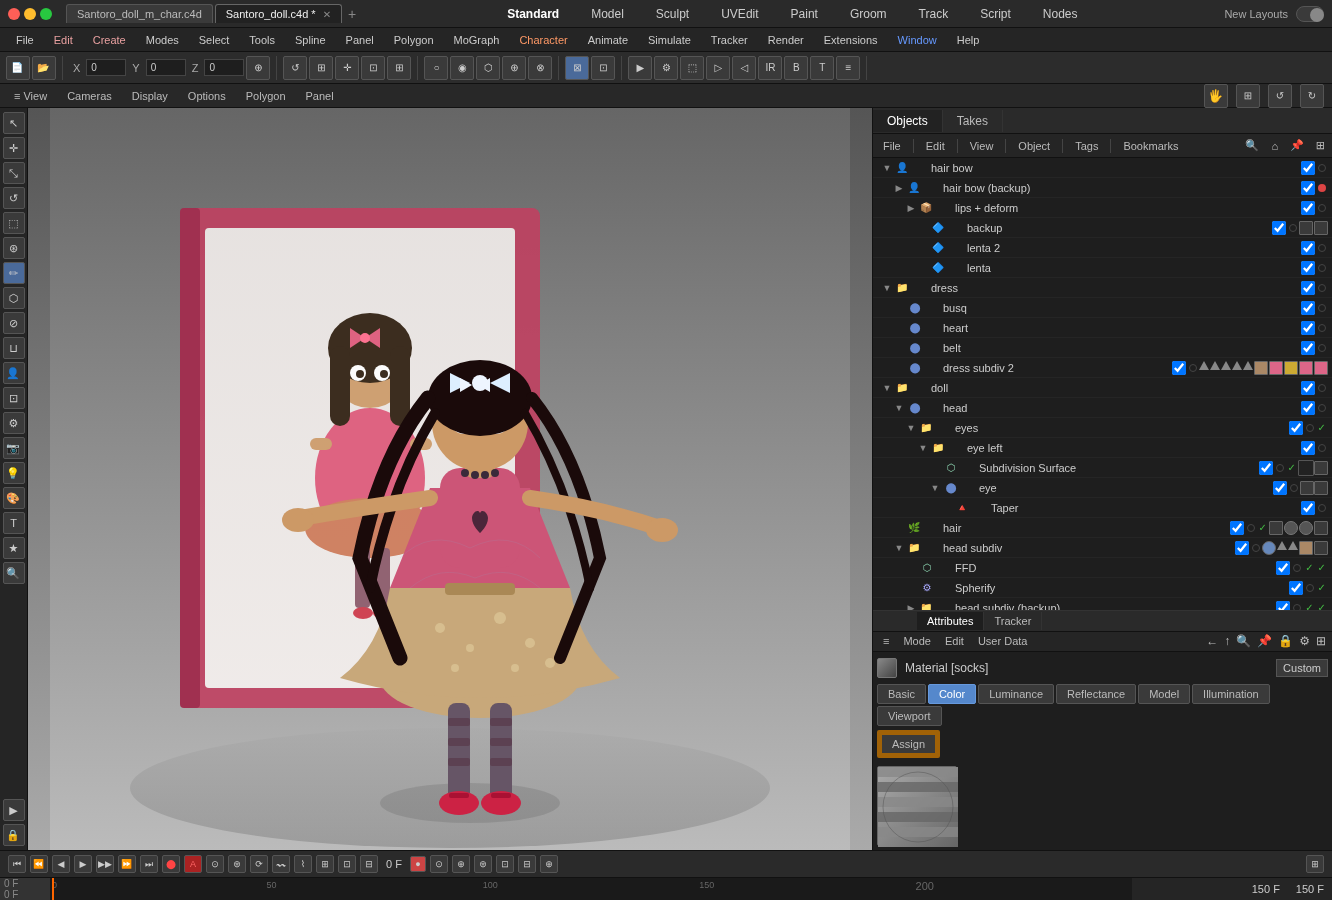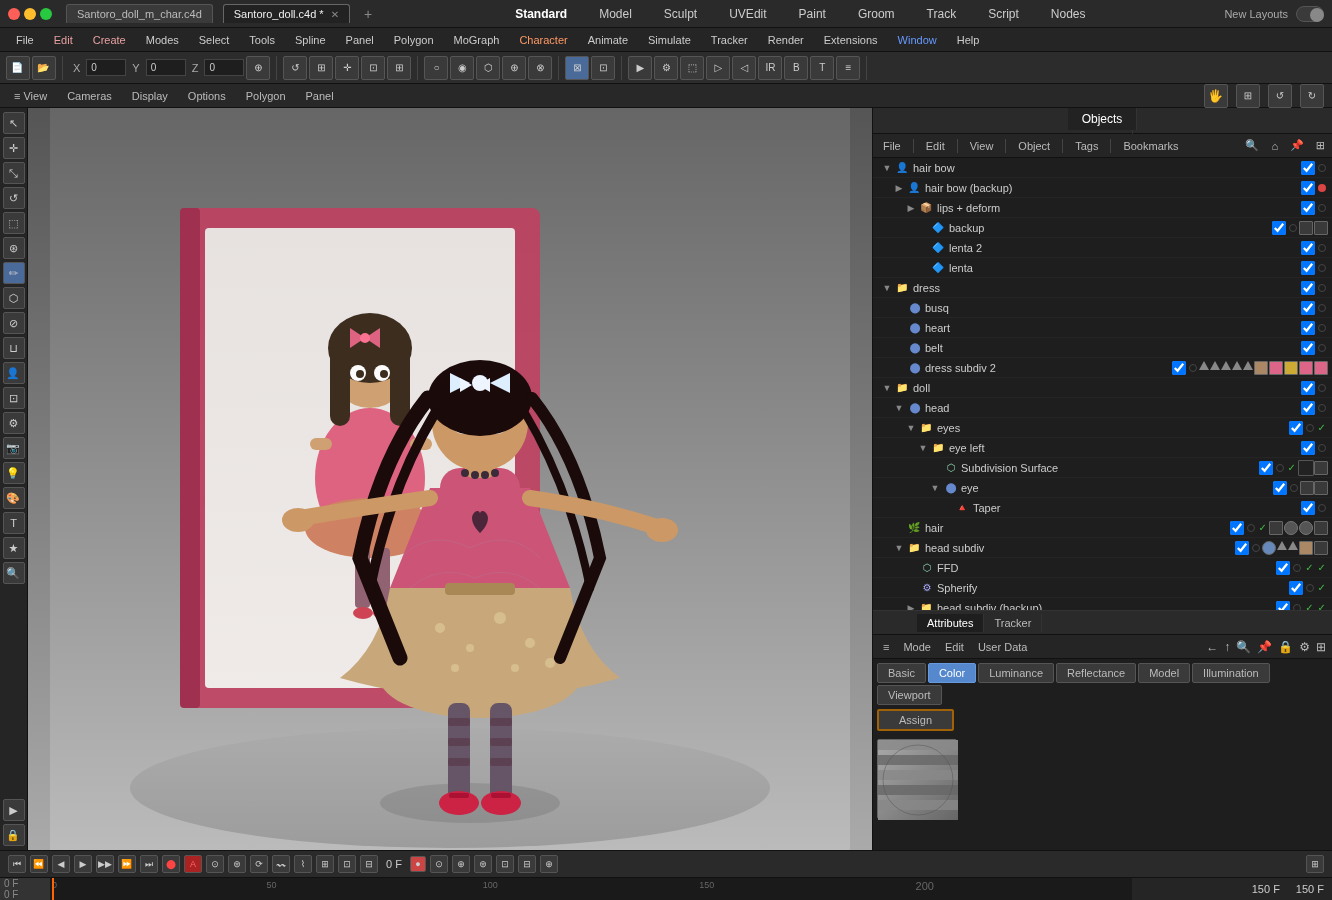--- a/index.html
+++ b/index.html
@@ -21,21 +21,21 @@
       align-items: center;
       padding: 0 8px;
       border-bottom: 1px solid #111;
     }
     .title-bar-left { display: flex; align-items: center; gap: 6px; }
     .window-icons { display: flex; gap: 4px; }
     .win-icon { width: 12px; height: 12px; border-radius: 50%; }
     .win-icon.red { background: #ff5f57; }
     .win-icon.yellow { background: #ffbd2e; }
     .win-icon.green { background: #28c840; }
-    .tabs-area { display: flex; align-items: center; gap: 10px; margin-left: 8px; }
+    .tabs-area { display: flex; align-items: center; gap: 2px; margin-left: 8px; }
     .tab {
       background: #3a3a3a;
       border: 1px solid #555;
       border-bottom: none;
       padding: 3px 10px;
       font-size: 11px;
       color: #bbb;
       cursor: pointer;
       border-radius: 3px 3px 0 0;
     }
@@ -150,21 +150,20 @@
       flex-direction: column;
     }
 
     
     #panel-tabs {
       height: 26px;
       background: #2a2a2a;
       display: flex;
       align-items: center;
       border-bottom: 1px solid #111;
-      flex-direction: column;
     }
     .panel-tab {
       padding: 4px 14px;
       cursor: pointer;
       font-size: 12px;
       color: #bbb;
       border-right: 1px solid #333;
     }
     .panel-tab.active { color: #fff; background: #222; }
 
@@ -192,21 +191,21 @@
       height: 20px;
       display: flex;
       align-items: center;
       padding-right: 4px;
       cursor: pointer;
       border-bottom: 1px solid #252525;
     }
     .tree-indent { display: inline-block; }
     .tree-expand { width: 12px; text-align: center; color: #888; font-size: 9px; cursor: pointer; }
     .tree-icon { width: 16px; height: 16px; margin: 0 2px; display: flex; align-items: center; justify-content: center; font-size: 10px; }
-    .tree-label { flex: 1; font-size: 11px; color: #ccc; white-space: nowrap; overflow: hidden; }
+    .tree-label { flex: 1; font-size: 11px; color: #ccc; white-space: nowrap; overflow: hidden; margin-left: 18px; }
     .tree-check { width: 14px; height: 14px; margin: 0 1px; }
     .tree-dot { width: 8px; height: 8px; border-radius: 50%; margin: 0 2px; }
     .dot-red { background: #dd4444; }
     .dot-empty { background: transparent; border: 1px solid #444; }
     .tag-box { width: 14px; height: 14px; background: #555; border: 1px solid #666; border-radius: 1px; font-size: 8px; color: #ccc; display: flex; align-items: center; justify-content: center; }
 
     
     #attributes-panel {
       height: 240px;
       background: #1e1e1e;
@@ -273,23 +272,23 @@
       padding: 3px 10px;
       background: #3a3a3a;
       border: 1px solid #555;
       border-radius: 2px;
       font-size: 11px;
       color: #bbb;
       cursor: pointer;
     }
     .shader-tab.active { background: #5588cc; border-color: #6699dd; color: #fff; }
     .assign-btn {
-      padding: 3px 20px;
+      padding: 3px 10px;
       background: #3a3a3a;
-      border: 2px solid #a16207;
+      border: 5px solid #a16207;
       border-radius: 2px;
       font-size: 11px;
       color: #bbb;
       cursor: pointer;
       align-self: flex-start;
     }
     .material-preview {
       width: 80px;
       height: 80px;
       background: repeating-linear-gradient(
@@ -999,20 +998,25 @@
         <span class="at-nav">←</span>
         <span class="at-nav">↑</span>
         <span class="at-nav">🔍</span>
         <span class="at-nav">📌</span>
         <span class="at-nav">🔒</span>
         <span class="at-nav">⚙</span>
         <span class="at-nav">⊞</span>
       </div>
       <div id="attr-content">
 
+        <div class="material-header">
+          <div class="material-icon" style="background:linear-gradient(135deg,#888,#444);border-radius:2px;width:20px;height:20px"></div>
+          <span class="material-name">Material [socks]</span>
+          <div class="material-dropdown">Custom</div>
+        </div>
 
         <div class="shader-tabs">
           <div class="shader-tab">Basic</div>
           <div class="shader-tab active">Color</div>
           <div class="shader-tab">Luminance</div>
           <div class="shader-tab">Reflectance</div>
           <div class="shader-tab">Model</div>
           <div class="shader-tab">Illumination</div>
           <div class="shader-tab">Viewport</div>
         </div>

